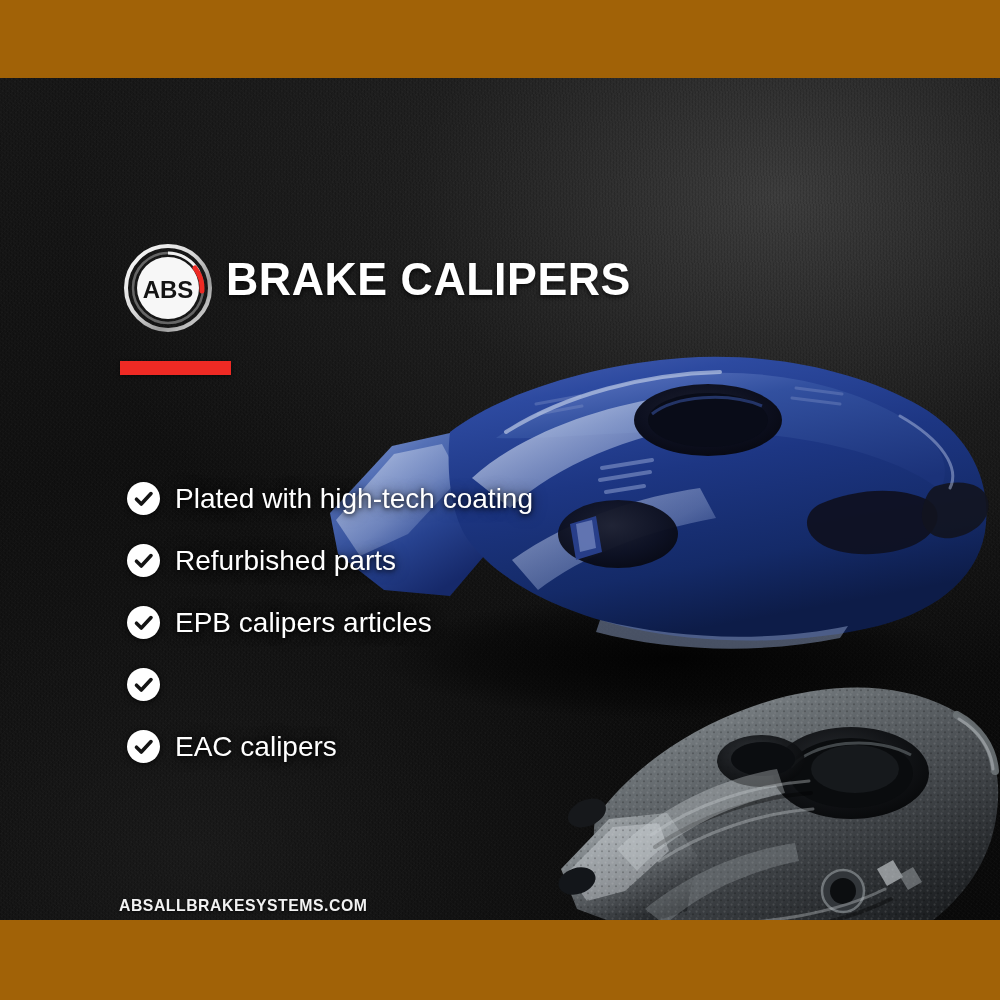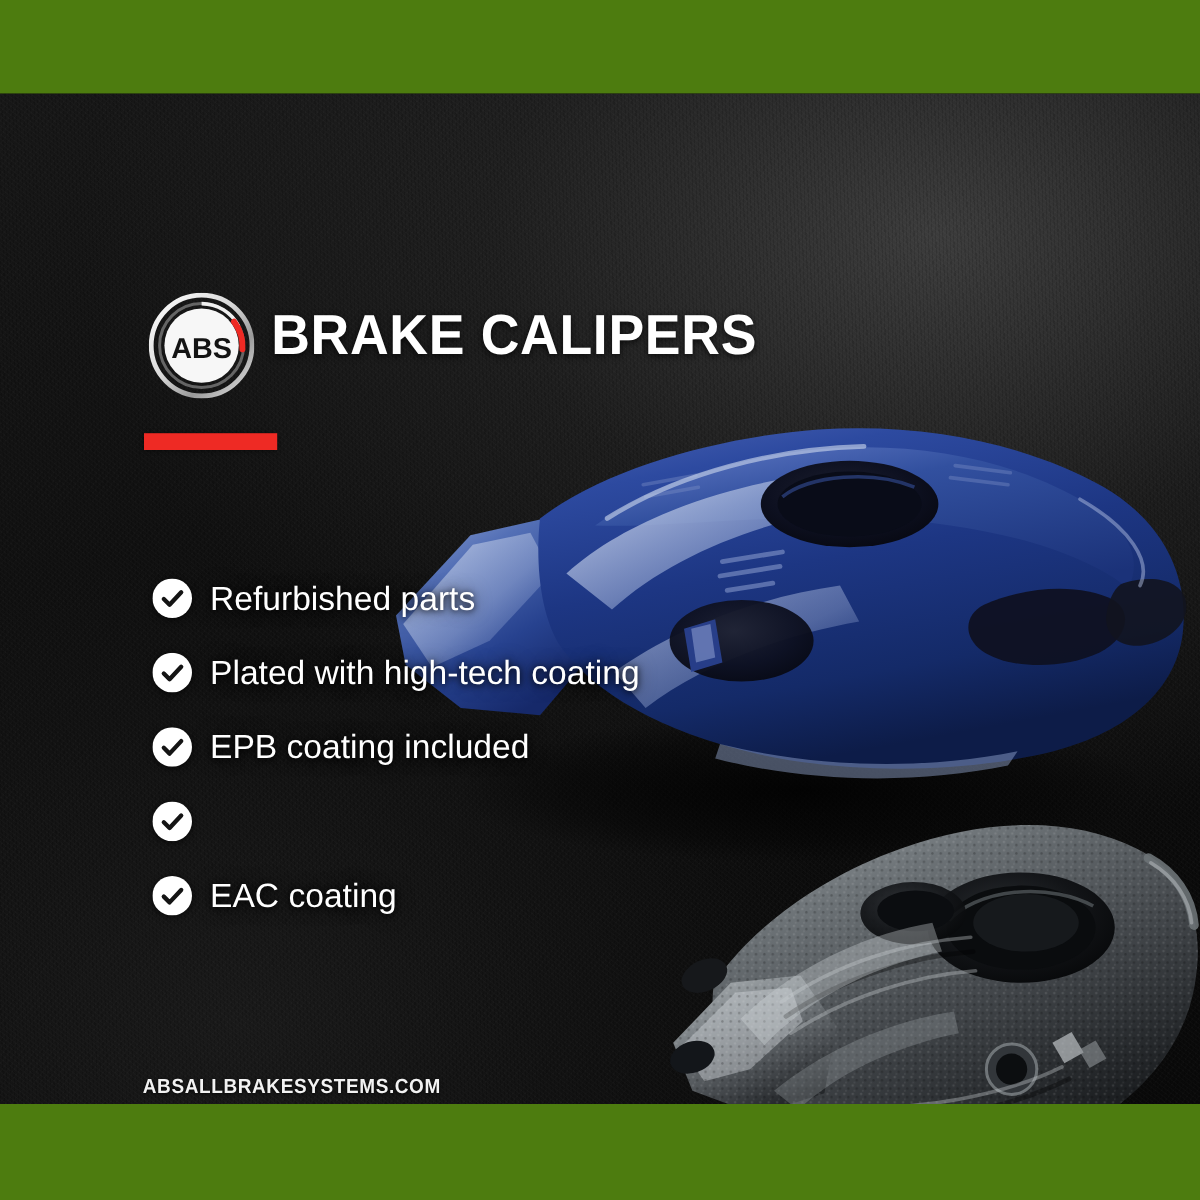--- a/index.html
+++ b/index.html
@@ -2,21 +2,21 @@
 <html><head>
 <meta charset="utf-8">
 <title>A.B.S Brake Calipers</title>
 <style>
   html,body{margin:0;padding:0;background:#ffffff;}
   body{
     width:1000px;height:1000px;overflow:hidden;
     font-family:"Liberation Sans","DejaVu Sans",sans-serif;
     -webkit-font-smoothing:antialiased;
   }
-  .canvas{position:relative;width:1000px;height:1000px;background:#4d7c0f;}
+  .canvas{position:relative;width:1000px;height:1000px;background:#a16207;}
 
   
   .panel{
     position:absolute;left:0;top:78px;width:1000px;height:842px;
     background:#0c0c0c;overflow:hidden;
   }
   .panel .glow{
     position:absolute;inset:0;
     background:
       radial-gradient(115% 95% at 78% 14%, rgba(62,62,62,.95) 0%, rgba(40,40,40,.55) 32%, rgba(16,16,16,0) 62%),
@@ -292,60 +292,60 @@
 
     <div class="features">
 
       <div class="frow">
         <span class="tick">
           <svg viewBox="0 0 33 33" width="33" height="33">
             <circle cx="16.5" cy="16.5" r="16.5" fill="#ffffff"></circle>
             <path d="M9.5,17.2 L14.3,22 L24,11.6" fill="none" stroke="#141414" stroke-width="3.6" stroke-linecap="round" stroke-linejoin="round"></path>
           </svg>
         </span>
+        <span class="flabel">Plated with high-tech coating</span>
+      </div>
+
+      <div class="frow">
+        <span class="tick">
+          <svg viewBox="0 0 33 33" width="33" height="33">
+            <circle cx="16.5" cy="16.5" r="16.5" fill="#ffffff"></circle>
+            <path d="M9.5,17.2 L14.3,22 L24,11.6" fill="none" stroke="#141414" stroke-width="3.6" stroke-linecap="round" stroke-linejoin="round"></path>
+          </svg>
+        </span>
         <span class="flabel">Refurbished parts</span>
       </div>
 
       <div class="frow">
         <span class="tick">
           <svg viewBox="0 0 33 33" width="33" height="33">
             <circle cx="16.5" cy="16.5" r="16.5" fill="#ffffff"></circle>
             <path d="M9.5,17.2 L14.3,22 L24,11.6" fill="none" stroke="#141414" stroke-width="3.6" stroke-linecap="round" stroke-linejoin="round"></path>
           </svg>
         </span>
-        <span class="flabel">Plated with high-tech coating</span>
-      </div>
-
-      <div class="frow">
-        <span class="tick">
-          <svg viewBox="0 0 33 33" width="33" height="33">
-            <circle cx="16.5" cy="16.5" r="16.5" fill="#ffffff"></circle>
-            <path d="M9.5,17.2 L14.3,22 L24,11.6" fill="none" stroke="#141414" stroke-width="3.6" stroke-linecap="round" stroke-linejoin="round"></path>
-          </svg>
-        </span>
-        <span class="flabel">EPB coating included</span>
-      </div>
-
-      <div class="frow">
-        <span class="tick">
-          <svg viewBox="0 0 33 33" width="33" height="33">
-            <circle cx="16.5" cy="16.5" r="16.5" fill="#ffffff"></circle>
-            <path d="M9.5,17.2 L14.3,22 L24,11.6" fill="none" stroke="#141414" stroke-width="3.6" stroke-linecap="round" stroke-linejoin="round"></path>
-          </svg>
-        </span>
-      </div>
-
-      <div class="frow">
-        <span class="tick">
-          <svg viewBox="0 0 33 33" width="33" height="33">
-            <circle cx="16.5" cy="16.5" r="16.5" fill="#ffffff"></circle>
-            <path d="M9.5,17.2 L14.3,22 L24,11.6" fill="none" stroke="#141414" stroke-width="3.6" stroke-linecap="round" stroke-linejoin="round"></path>
-          </svg>
-        </span>
-        <span class="flabel">EAC coating</span>
+        <span class="flabel">EPB calipers articles</span>
+      </div>
+
+      <div class="frow">
+        <span class="tick">
+          <svg viewBox="0 0 33 33" width="33" height="33">
+            <circle cx="16.5" cy="16.5" r="16.5" fill="#ffffff"></circle>
+            <path d="M9.5,17.2 L14.3,22 L24,11.6" fill="none" stroke="#141414" stroke-width="3.6" stroke-linecap="round" stroke-linejoin="round"></path>
+          </svg>
+        </span>
+      </div>
+
+      <div class="frow">
+        <span class="tick">
+          <svg viewBox="0 0 33 33" width="33" height="33">
+            <circle cx="16.5" cy="16.5" r="16.5" fill="#ffffff"></circle>
+            <path d="M9.5,17.2 L14.3,22 L24,11.6" fill="none" stroke="#141414" stroke-width="3.6" stroke-linecap="round" stroke-linejoin="round"></path>
+          </svg>
+        </span>
+        <span class="flabel">EAC calipers</span>
       </div>
 
     </div>
 
     <div class="site">ABSALLBRAKESYSTEMS.COM</div>
 
   </div>
 </div>
 
 </body></html>

